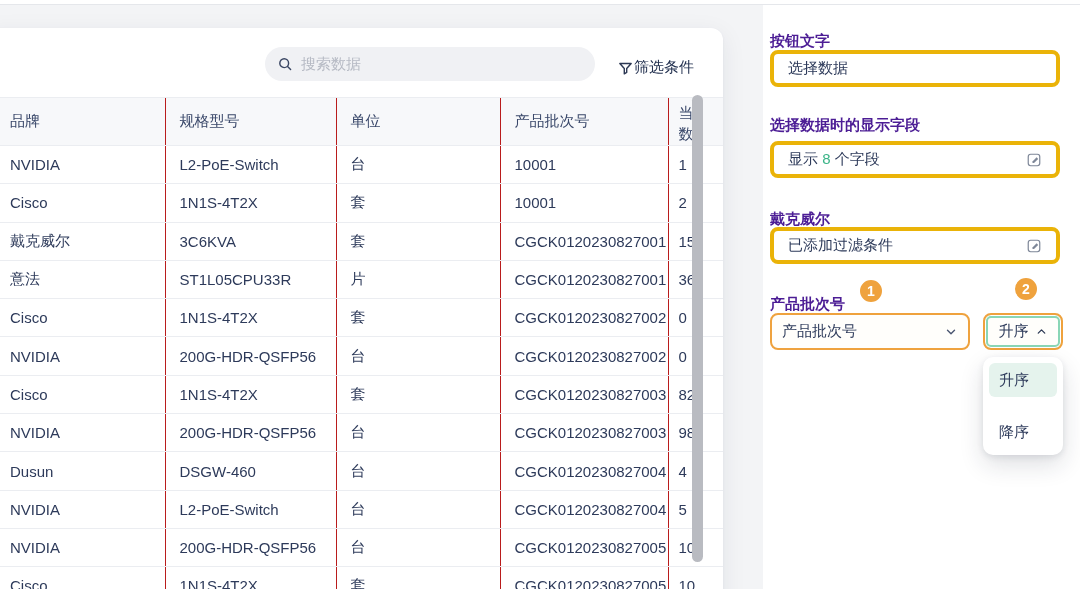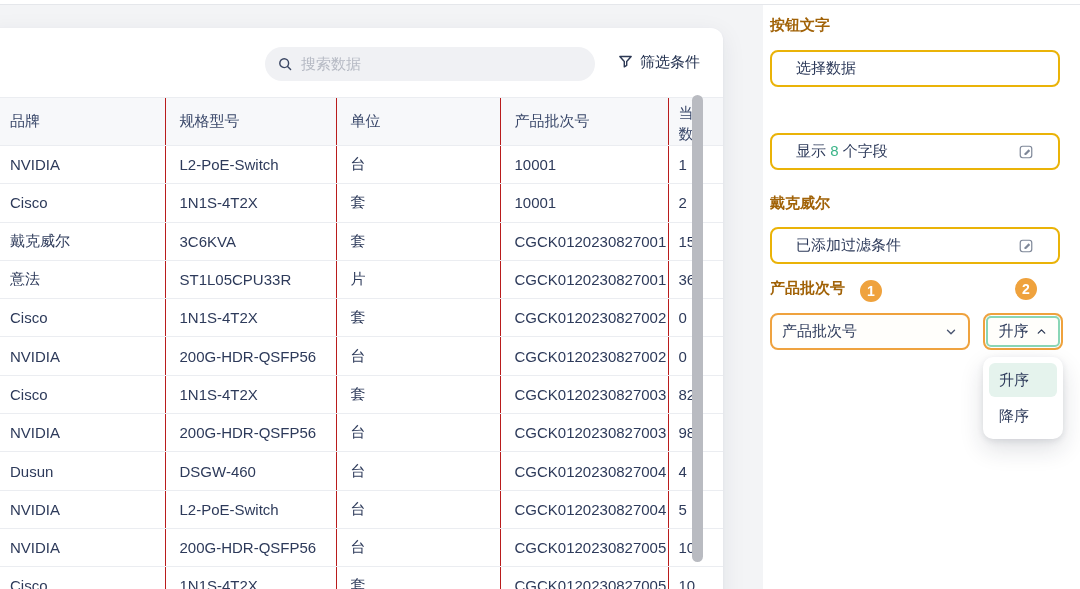--- a/index.html
+++ b/index.html
@@ -19,21 +19,21 @@
     box-shadow:0 6px 24px rgba(30,40,70,.08), 0 1px 3px rgba(30,40,70,.05);
   }
   .search-pill {
     position:absolute; left:281px; top:19px; width:330px; height:34px;
     background:#f0f1f4; border-radius:17px;
     display:flex; align-items:center; padding:0 12px; gap:8px;
   }
   .search-ph { font-size:15px; color:#b6bac4; }
   .filter-btn {
     position:absolute; left:633px; top:25px; height:24px;
-    display:flex; align-items:flex-start; gap:6px;
+    display:flex; align-items:flex-end; 
     font-size:15px; color:#22304f; cursor:pointer; white-space:nowrap;
   }
   .tbl-wrap { position:absolute; left:0; top:69px; right:0; }
   table { border-collapse:collapse; table-layout:fixed; width:739px; }
   thead th {
     background:#f7f8fa; height:48px; font-weight:400; font-size:15px; color:#3a486a;
     text-align:left; padding:0 8px 0 14px; border-top:1px solid #ebedf1; border-bottom:1px solid #ebedf1;
     vertical-align:middle;
   }
   tbody td {
@@ -47,25 +47,25 @@
   td.last { padding-left:10px; }
   .th-clip { width:20px; overflow:hidden; }
   .th-clip span { display:inline-block; width:34px; word-break:break-all; line-height:21px; }
   .vscroll {
     position:absolute; left:708px; top:67px; width:11px; height:467px;
     background:#b9bbc1; border-radius:6px; z-index:5;
   }
 
   
   .panel { position:absolute; left:763px; top:5px; width:317px; height:584px; background:#fff; }
-  .s-label { position:absolute; left:7px; font-size:15px; font-weight:700; color:#a16207; white-space:nowrap; }
+  .s-label { position:absolute; left:7px; font-size:15px; font-weight:700; color:#4c1d95; white-space:nowrap;margin-top:16px; }
   .s-box {
     position:absolute; left:7px; width:290px; height:37px;
-    border:2px solid #eab308; border-radius:8px; background:#fff;
-    display:flex; align-items:center; padding:0 24px; font-size:15px; color:#2d3a5a;
+    border:4px solid #eab308; border-radius:8px; background:#fff;
+    display:flex; align-items:center; padding:0 14px; font-size:15px; color:#2d3a5a;
   }
   .s-box .edit { margin-left:auto; display:flex; cursor:pointer; }
   .count-teal { color:#3bb488; }
   .dd {
     position:absolute; top:308px; height:37px; background:#fffefb;
     border:2px solid #efa23d; border-radius:8px;
     display:flex; align-items:center; padding:0 10px; font-size:15px; color:#2d3a5a; cursor:pointer;
   }
   .dd-field { left:7px; width:200px; }
   .dd-field .lbl { flex:1; }
@@ -83,21 +83,21 @@
     position:absolute; left:220px; top:352px; width:80px; background:#fff;
     border-radius:10px; padding:6px;
     box-shadow:0 10px 24px rgba(25,35,60,.14), 0 2px 6px rgba(25,35,60,.10);
     z-index:7;
   }
   .menu-item {
     height:34px; border-radius:6px; display:flex; align-items:center;
     padding-left:10px; font-size:15px; color:#2d3a5a; cursor:pointer;
   }
   .menu-item.selected { background:#e5f3ed; }
-  .menu-item + .menu-item { margin-top:2px; }
+  .menu-item + .menu-item { margin-top:18px; }
   svg { display:block; }
 </style>
 </head>
 <body>
 
 <div class="top-border"></div>
 <div class="backdrop"></div>
 
 <div class="card">
 
@@ -232,21 +232,22 @@
   <div class="vscroll"></div>
 </div>
 
 <div class="panel">
 
   <div class="s-label" style="top:11px">按钮文字</div>
   <div class="s-box" style="top:45px">
     <span>选择数据</span>
   </div>
 
-  <div class="s-box" style="top:128px">
+  <div class="s-label" style="top:95px">选择数据时的显示字段</div>
+  <div class="s-box" style="top:136px">
     <span><span>显示 </span><span class="count-teal">8</span><span> 个字段</span></span>
     <span class="edit">
       <svg width="16" height="16" viewBox="0 0 20 20" fill="none" stroke="#7e8798" stroke-width="1.5" stroke-linejoin="round">
         <rect x="2.8" y="2.8" width="14.4" height="14.4" rx="3"></rect>
         <path d="M13.3 6.7l-5.2 5.2v1.9h1.9l5.2-5.2z" fill="#7e8798" stroke="none"></path>
       </svg>
     </span>
   </div>
 
   <div class="s-label" style="top:189px">戴克威尔</div>

